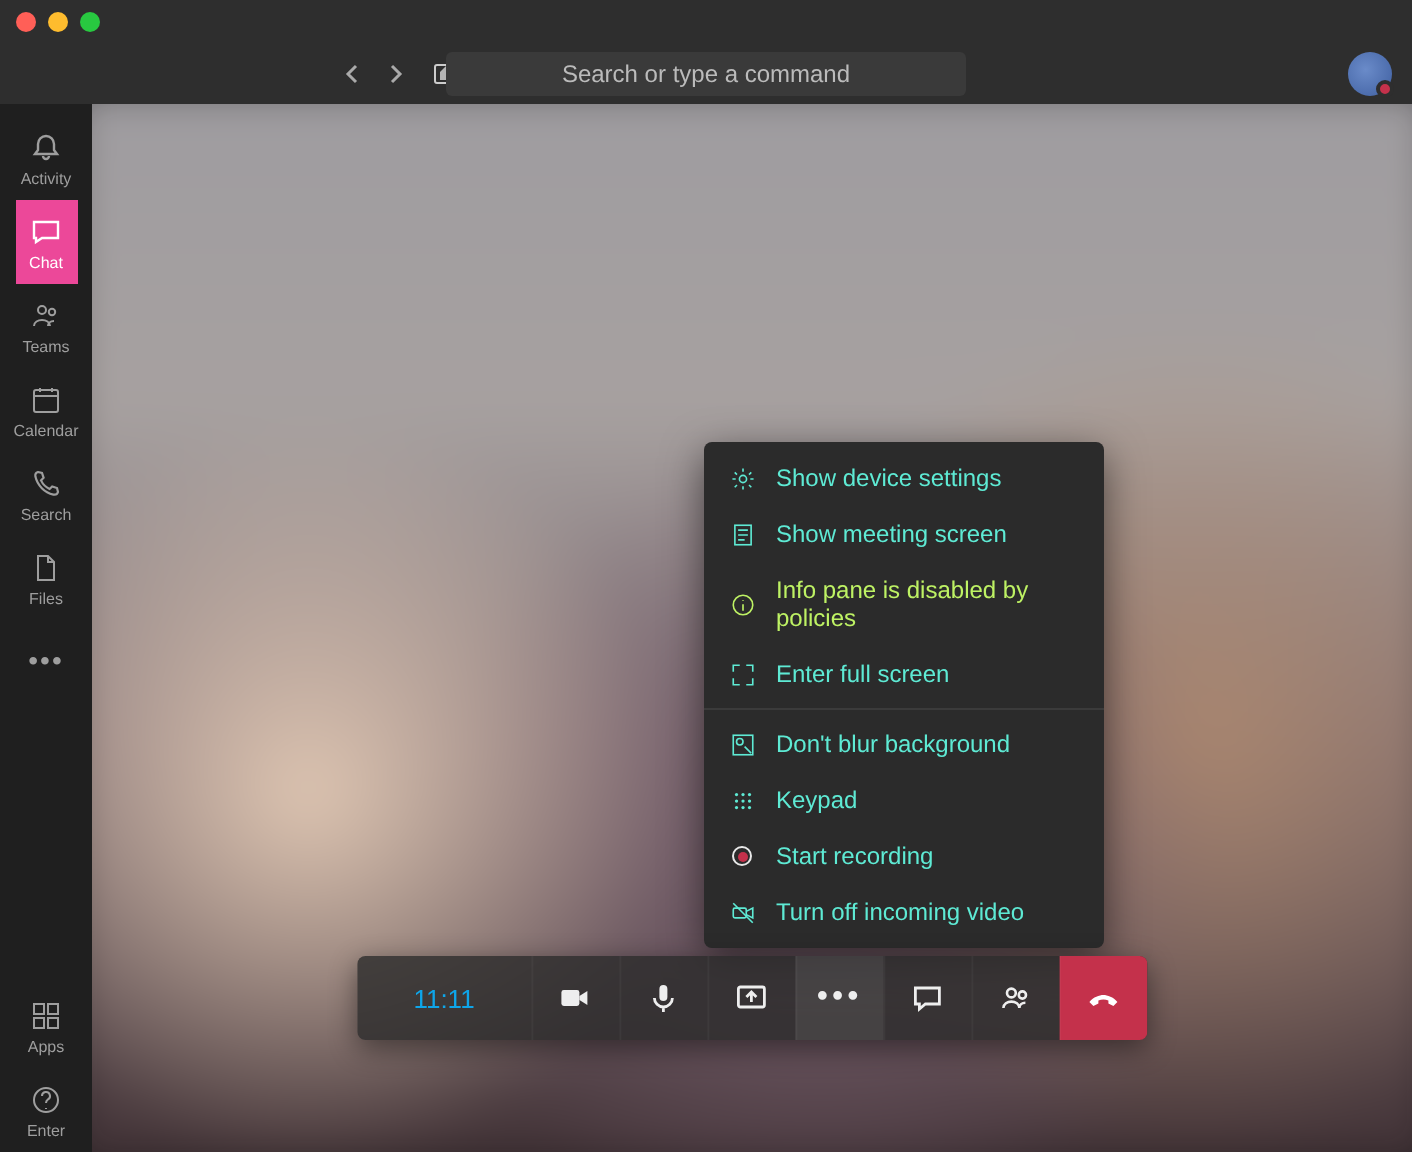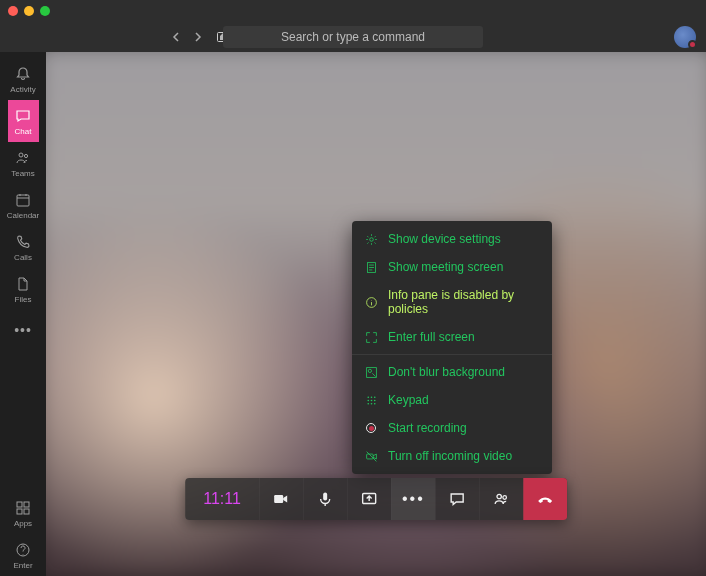--- a/index.html
+++ b/index.html
@@ -118,23 +118,23 @@
     bottom: 56px;
     transform: translateX(-50%);
     display: flex;
     align-items: center;
     background: #2b2b2bcc;
     border-radius: 4px;
     height: 42px;
     box-shadow: 0 4px 14px rgba(0,0,0,0.45);
   }
   .cb-time {
-    padding: 0 18px;
-    font-size: 16px;
-    color: #d946ef;
+    padding: 0 28px;
+    font-size: 13px;
+    color: #0ea5e9;
   }
   .cb-btn {
     width: 44px; height: 42px;
     display: flex; align-items: center; justify-content: center;
     color: #eee;
     cursor: pointer;
     border-left: 1px solid rgba(255,255,255,0.04);
   }
   .cb-btn.active { background: rgba(255,255,255,0.08); }
   .hangup {
@@ -151,21 +151,21 @@
     border-radius: 4px;
     box-shadow: 0 6px 20px rgba(0,0,0,0.55);
     padding: 4px 0;
     font-size: 12px;
   }
   .menu-item {
     display: flex;
     align-items: center;
     gap: 10px;
     padding: 7px 12px;
-    color: #22c55e;
+    color: #5eead4;
     cursor: pointer;
   }
   .menu-item.disabled { color: #bef264; cursor: default; justify-content: space-between; }
   .menu-ico { width: 14px; height: 14px; display: flex; align-items: center; justify-content: center; flex-shrink: 0;}
   .menu-sep { height: 1px; background: rgba(255,255,255,0.08); margin: 3px 0; }
   .rec-dot { width: 10px; height: 10px; border: 1px solid #e8e8e8; border-radius: 50%; display:flex; align-items:center; justify-content:center;}
   .rec-dot::after{content:""; width:5px; height:5px; background:#c4314b; border-radius:50%;}
   svg { display: block; }
 </style>
 </head>
@@ -241,21 +241,21 @@
           </svg>
       </span>
       <span>Calendar</span>
     </div>
     <div class="rail-item">
       <span class="rail-ico">
         <svg width="16" height="16" viewBox="0 0 16 16">
             <path d="M4 2l2 .5.8 2.4-1.3 1.3a9 9 0 0 0 4.3 4.3l1.3-1.3 2.4.8.5 2c-.3 1-1.2 1.5-2.3 1.3A12 12 0 0 1 2.7 4.3C2.5 3.2 3 2.3 4 2z" stroke="currentColor" fill="none" stroke-width="1.1"></path>
           </svg>
       </span>
-      <span>Calls</span>
+      <span>Search</span>
     </div>
     <div class="rail-item">
       <span class="rail-ico">
         <svg width="16" height="16" viewBox="0 0 16 16">
             <path d="M4 2h5l3 3v9H4z" stroke="currentColor" fill="none"></path>
             <path d="M9 2v3h3" stroke="currentColor" fill="none"></path>
           </svg>
       </span>
       <span>Files</span>
     </div>

